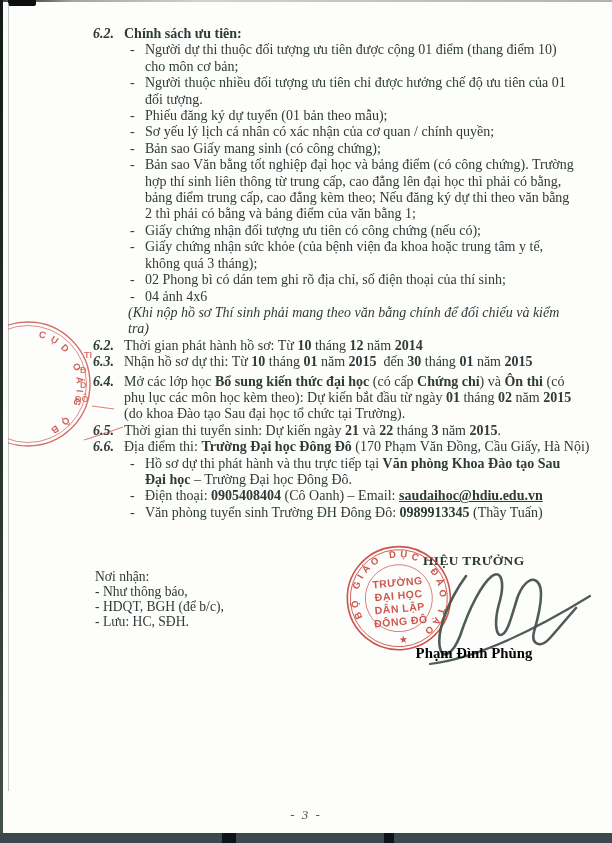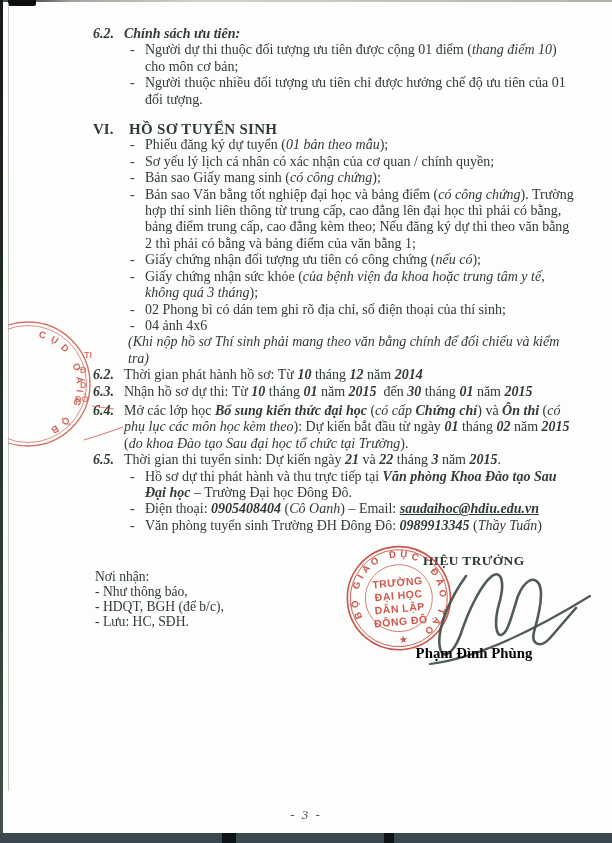--- a/index.html
+++ b/index.html
@@ -31,21 +31,21 @@
   .num.b{font-weight:bold;}
   .vih{margin-top:13px;}
   .vih .txt{font-weight:bold;font-size:15px;letter-spacing:.3px;}
   .mt2{margin-top:3px;}
   .bul{display:flex;margin-left:37px;}
   .bul .dash{flex:0 0 15px;}
   .bul .txt{flex:1 1 auto;}
   .note{margin-left:35px;font-style:italic;}
   .nowrap{white-space:nowrap;}
   .r-b{font-weight:bold;}
-  .r-i{font-style:italic;margin-top:48px;}
+  .r-i{margin-top:48px;}
   .r-u{text-decoration:underline;}
   
   .recipients{position:absolute;left:95px;top:569px;font-size:13.6px;line-height:15px;}
   .recipients .rt{font-weight:normal;}
   .signer-title{position:absolute;left:423px;top:553px;font-weight:bold;font-size:13.4px;letter-spacing:.4px;color:#2b3732;}
   .signer-name{position:absolute;left:414px;top:645px;width:120px;text-align:center;font-weight:bold;font-size:14.8px;color:#000000;}
   .page-number{position:absolute;left:0;top:807px;width:612px;text-align:center;
     font-size:13px;font-style:italic;letter-spacing:2px;color:#47534d;}
   
   .stamp-main{position:absolute;left:343px;top:542px;width:116px;height:116px;opacity:.92;transform:rotate(-5deg);}
@@ -74,24 +74,20 @@
     </div>
     <div class="bul">
       <span class="dash">-</span>
       <span class="txt"><span>Người dự thi thuộc đối tượng ưu tiên được cộng 01 điểm (</span><span class="r-i">thang điểm 10</span><span>) cho môn cơ bản;</span></span>
     </div>
     <div class="bul">
       <span class="dash">-</span>
       <span class="txt"><span>Người thuộc nhiều đối tượng ưu tiên chỉ được hưởng chế độ ưu tiên của 01 đối tượng.</span></span>
     </div>
 
-    <div class="sec vih">
-      <span class="num b" style="font-weight:bold;font-size:15px;">VI.</span>
-      <span class="txt">HỒ SƠ TUYỂN SINH</span>
-    </div>
 
     <div class="bul">
         <span class="dash">-</span>
         <span class="txt"><span>Phiếu đăng ký dự tuyển (</span><span class="r-i">01 bản theo mẫu</span><span>);</span></span>
       </div>
     <div class="bul">
         <span class="dash">-</span>
         <span class="txt"><span>Sơ yếu lý lịch cá nhân có xác nhận của cơ quan / chính quyền;</span></span>
       </div>
     <div class="bul">
@@ -128,20 +124,24 @@
       <span class="num bi">6.3.</span>
       <span class="txt nowrap"><span>Nhận hồ sơ dự thi: Từ </span><span class="r-b r-i">10</span><span> tháng </span><span class="r-b r-i">01</span><span> năm </span><span class="r-b r-i">2015</span><span>&nbsp; đến </span><span class="r-b r-i">30</span><span> tháng </span><span class="r-b r-i">01</span><span> năm </span><span class="r-b r-i">2015</span></span>
     </div>
     <div class="sec mt2">
       <span class="num bi">6.4.</span>
       <span class="txt"><span>Mở các lớp học </span><span class="r-b r-i">Bổ sung kiến thức đại học</span><span> (</span><span class="r-i">có cấp </span><span class="r-b r-i">Chứng chỉ</span><span>) và </span><span class="r-b r-i">Ôn thi</span><span> (</span><span class="r-i">có phụ lục các môn học kèm theo</span><span>): Dự kiến bắt đầu từ ngày </span><span class="r-b r-i">01</span><span> tháng </span><span class="r-b r-i">02</span><span> năm </span><span class="r-b r-i">2015</span><span> (</span><span class="r-i">do khoa Đào tạo Sau đại học tổ chức tại Trường</span><span>).</span></span>
     </div>
     <div class="sec">
       <span class="num bi">6.5.</span>
       <span class="txt"><span>Thời gian thi tuyển sinh: Dự kiến ngày </span><span class="r-b r-i">21</span><span> và </span><span class="r-b r-i">22</span><span> tháng </span><span class="r-b r-i">3</span><span> năm </span><span class="r-b r-i">2015</span><span>.</span></span>
+    </div>
+    <div class="sec">
+      <span class="num bi">6.6.</span>
+      <span class="txt nowrap"><span>Địa điểm thi: </span><span class="r-b r-i">Trường Đại học Đông Đô</span><span> (</span><span class="r-i">170 Phạm Văn Đồng, Cầu Giấy, Hà Nội</span><span>)</span></span>
     </div>
     <div class="bul">
         <span class="dash">-</span>
         <span class="txt"><span>Hồ sơ dự thi phát hành và thu trực tiếp tại </span><span class="r-b r-i">Văn phòng Khoa Đào tạo Sau Đại học</span><span> – Trường Đại học Đông Đô.</span></span>
       </div>
     <div class="bul">
         <span class="dash">-</span>
         <span class="txt"><span>Điện thoại: </span><span class="r-b r-i">0905408404</span><span> (</span><span class="r-i">Cô Oanh</span><span>) – Email: </span><span class="r-b r-i r-u">saudaihoc@hdiu.edu.vn</span></span>
       </div>
     <div class="bul">

